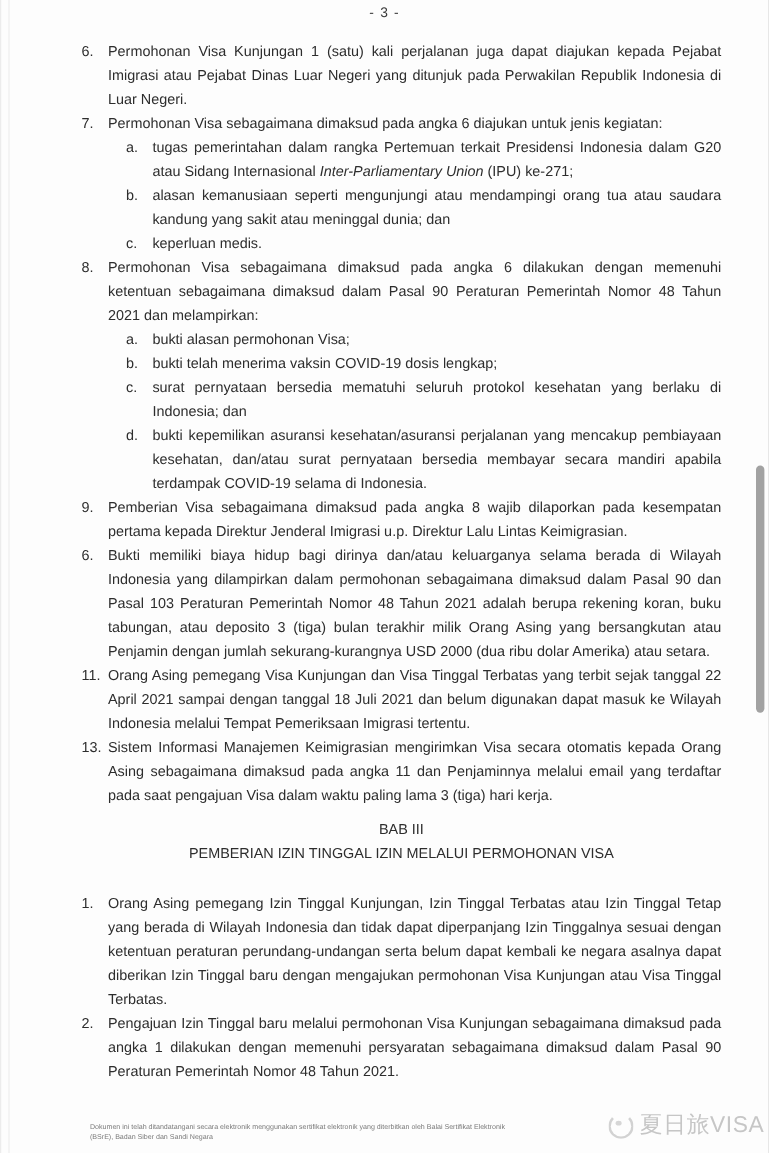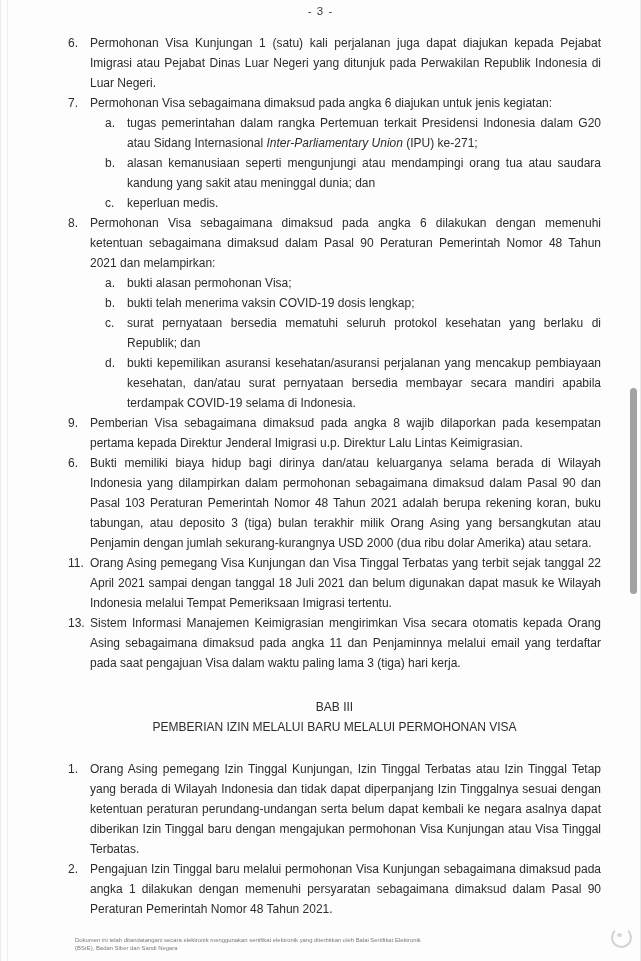--- a/index.html
+++ b/index.html
@@ -40,21 +40,21 @@
     text-align:left;
   }
   .txt{
     flex:1;
     text-align:justify;
   }
   .subrow{margin-left:37px;display:flex;align-items:flex-start;}
   .subrow .letter{flex:0 0 22px;}
   .chapter{
     text-align:center;
-    margin-top:24px;
+    margin-top:8px;
     margin-bottom:22px;
   }
   .chapter .bab{display:block;}
   .chapter .bab-title{display:block;}
   em{font-style:italic;}
   .footer-note{
     position:absolute;
     left:75px;top:937px;
     width:352px;
     font-size:5.9px;
@@ -132,21 +132,21 @@
     <div class="subrow">
       <span class="letter">a.</span>
       <span class="txt">bukti alasan permohonan Visa;</span>
     </div>
     <div class="subrow">
       <span class="letter">b.</span>
       <span class="txt">bukti telah menerima vaksin COVID-19 dosis lengkap;</span>
     </div>
     <div class="subrow">
       <span class="letter">c.</span>
-      <span class="txt">surat pernyataan bersedia mematuhi seluruh protokol kesehatan yang berlaku di Republik; dan</span>
+      <span class="txt">surat pernyataan bersedia mematuhi seluruh protokol kesehatan yang berlaku di Indonesia; dan</span>
     </div>
     <div class="subrow">
       <span class="letter">d.</span>
       <span class="txt">bukti kepemilikan asuransi kesehatan/asuransi perjalanan yang mencakup pembiayaan kesehatan, dan/atau surat pernyataan bersedia membayar secara mandiri apabila terdampak COVID-19 selama di Indonesia.</span>
     </div>
 
     <div class="row">
       <span class="num">9.</span>
       <span class="txt">Pemberian Visa sebagaimana dimaksud pada angka 8 wajib dilaporkan pada kesempatan pertama kepada Direktur Jenderal Imigrasi u.p. Direktur Lalu Lintas Keimigrasian.</span>
     </div>
@@ -162,21 +162,21 @@
     </div>
 
 
     <div class="row">
       <span class="num">13.</span>
       <span class="txt">Sistem Informasi Manajemen Keimigrasian mengirimkan Visa secara otomatis kepada Orang Asing sebagaimana dimaksud pada angka 11 dan Penjaminnya melalui email yang terdaftar pada saat pengajuan Visa dalam waktu paling lama 3 (tiga) hari kerja.</span>
     </div>
 
     <div class="chapter">
       <span class="bab">BAB III</span>
-      <span class="bab-title">PEMBERIAN IZIN MELALUI BARU MELALUI PERMOHONAN VISA</span>
+      <span class="bab-title">PEMBERIAN IZIN TINGGAL IZIN MELALUI PERMOHONAN VISA</span>
     </div>
 
     <div class="row">
       <span class="num">1.</span>
       <span class="txt">Orang Asing pemegang Izin Tinggal Kunjungan, Izin Tinggal Terbatas atau Izin Tinggal Tetap yang berada di Wilayah Indonesia dan tidak dapat diperpanjang Izin Tinggalnya sesuai dengan ketentuan peraturan perundang-undangan serta belum dapat kembali ke negara asalnya dapat diberikan Izin Tinggal baru dengan mengajukan permohonan Visa Kunjungan atau Visa Tinggal Terbatas.</span>
     </div>
 
     <div class="row">
       <span class="num">2.</span>
       <span class="txt">Pengajuan Izin Tinggal baru melalui permohonan Visa Kunjungan sebagaimana dimaksud pada angka 1 dilakukan dengan memenuhi persyaratan sebagaimana dimaksud dalam Pasal 90 Peraturan Pemerintah Nomor 48 Tahun 2021.</span>
@@ -184,16 +184,17 @@
 
   </div>
 
   <div class="footer-note">Dokumen ini telah ditandatangani secara elektronik menggunakan sertifikat elektronik yang diterbitkan oleh Balai Sertifikat Elektronik (BSrE), Badan Siber dan Sandi Negara</div>
 
   <div class="watermark">
     <span class="wm-icon">
       <span class="ring"></span>
       <span class="dot"></span>
     </span>
+    <span class="wm-text">夏日旅VISA</span>
   </div>
 
   <div class="scrollbar-thumb"></div>
 </div>
 
 </body></html>

